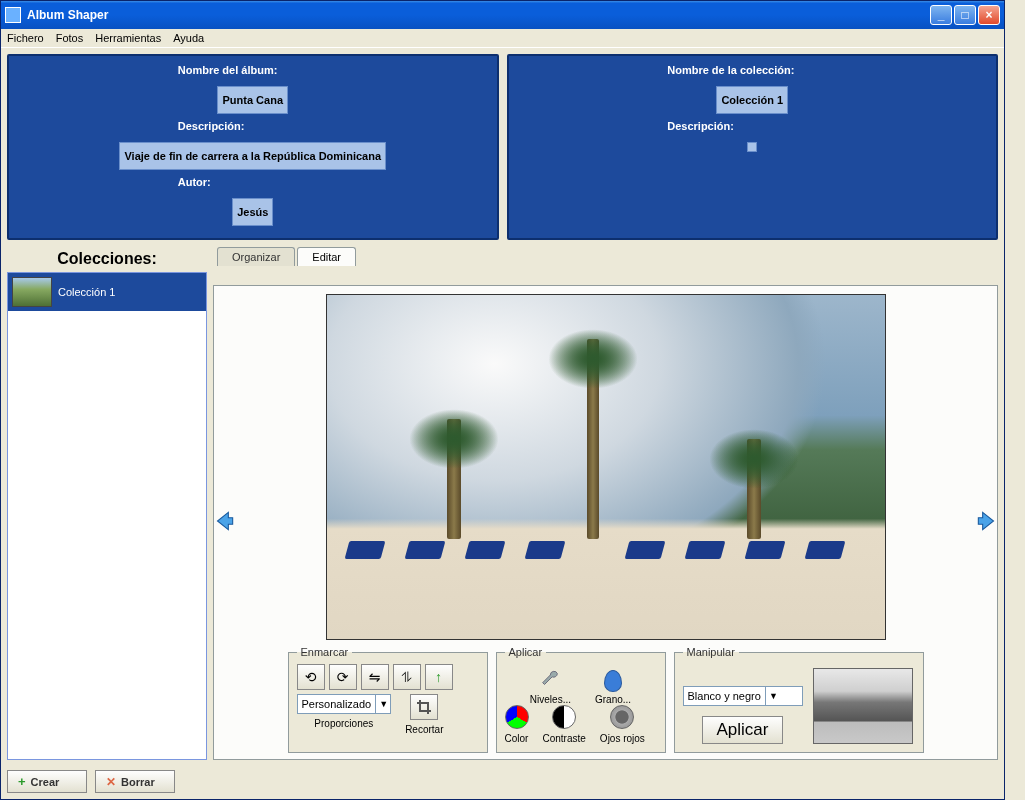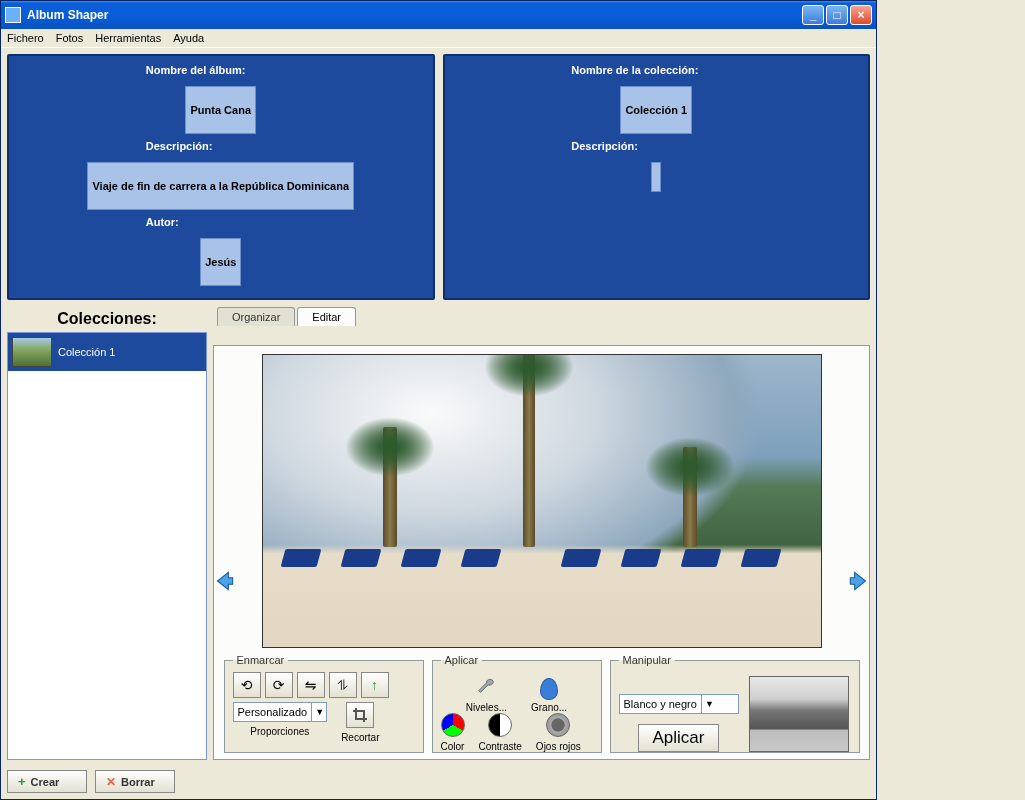--- a/index.html
+++ b/index.html
@@ -3,21 +3,21 @@
 <meta charset="utf-8">
 <style>
   * { box-sizing: border-box; }
   body {
     margin: 0;
     font-family: Tahoma, Arial, sans-serif;
     font-size: 11px;
     background: #ece9d8;
     overflow: hidden;
   }
-  .window { width: 877px; height: 800px; border: 1px solid #0a246a; background:#ece9d8; display:flex; flex-direction:column;}
+  .window { width: 1005px; height: 800px; border: 1px solid #0a246a; background:#ece9d8; display:flex; flex-direction:column;}
   .titlebar {
     height: 28px;
     background: linear-gradient(to bottom,#3a8ee8 0%, #0a5eda 8%, #0a5eda 50%, #0851c2 100%);
     display:flex; align-items:center; color:#fff; padding:0 4px;
   }
   .titlebar .app-icon {
     width:16px; height:16px; margin-right:6px; background:#6ab1ff; border:1px solid #fff;
   }
   .titlebar .title { flex:1; font-weight:bold; font-size:12px; }
   .winbtns { display:flex; gap:2px; }
@@ -29,21 +29,21 @@
   .menubar { background:#ece9d8; padding:3px 6px; display:flex; gap:12px; border-bottom:1px solid #fff;}
   .menubar span { cursor:default; }
   .info-wrap { display:flex; gap:8px; padding:6px; }
   .info-panel {
     flex:1; background:#1d4a9c; border:2px solid #0d2f6e; padding:8px 10px 6px;
     border-radius:2px;
   }
   .info-row { display:flex; align-items:center; margin-bottom:6px; gap:10px;flex-direction:column;}
   .info-row .lbl { color:#fff; font-weight:bold; width:150px; }
   .info-row .val {
-    flex:1; background:#a9c3e8; height:18px; line-height:18px; padding:14px 4px; color:#000; font-weight:bold;
+    flex:1; background:#a9c3e8; height:18px; line-height:18px; padding:4px 4px; color:#000; font-weight:bold;
     border:1px solid #6a8fcb;
   }
   .content-area { flex:1; display:flex; padding:0 6px 6px; gap:6px; overflow:hidden;}
   .sidebar { width:200px; display:flex; flex-direction:column;}
   .sidebar-header { font-weight:bold; text-align:center; padding:4px 0; font-size:16px;}
   .coll-list { flex:1; border:1px solid #7a96df; background:#fff; }
   .coll-item {
     display:flex; align-items:center; gap:6px; padding:4px; background:#1d4a9c; color:#fff;
   }
   .coll-thumb {
@@ -83,21 +83,21 @@
     content:''; position:absolute; top:-10px; left:50%; width:90px; height:60px; background:radial-gradient(ellipse at center,#2e5a2e 0%, rgba(46,90,46,0) 70%);
     transform:translateX(-50%);
   }
   .palm.p1 { left:120px; height:120px;}
   .palm.p2 { left:260px; height:200px; width:12px;}
   .palm.p3 { left:420px; height:100px;}
   .chairs { position:absolute; bottom:80px; left:0; right:0; height:70px; }
   .chair { position:absolute; bottom:0; width:36px; height:18px; background:#1a3a8a; transform:skewX(-15deg); border-radius:2px;}
   .tool-area { display:flex; gap:8px; margin-top:6px; width:100%; justify-content:center; padding-bottom:2px;}
   fieldset.tool-group {
-    border:1px solid #919b9c; background:#ece9d8; padding:6px 8px 0; margin:0;
+    border:1px solid #919b9c; background:#ece9d8; padding:6px 8px 8px; margin:0;
   }
   fieldset.tool-group legend { color:#333; padding:0 4px;}
   .btn-row { display:flex; gap:4px; align-items:center; margin-bottom:4px;}
   .icon-btn {
     width:28px; height:26px; border:1px solid #888; background:linear-gradient(#fefefe,#e3e1d1);
     display:flex; align-items:center; justify-content:center; font-size:14px;
   }
   .label-under { text-align:center; font-size:10px; margin-top:2px;}
   .select {
     border:1px solid #7f9db9; background:#fff; height:20px; display:flex; align-items:center; padding:0 2px 0 4px; gap:4px;

